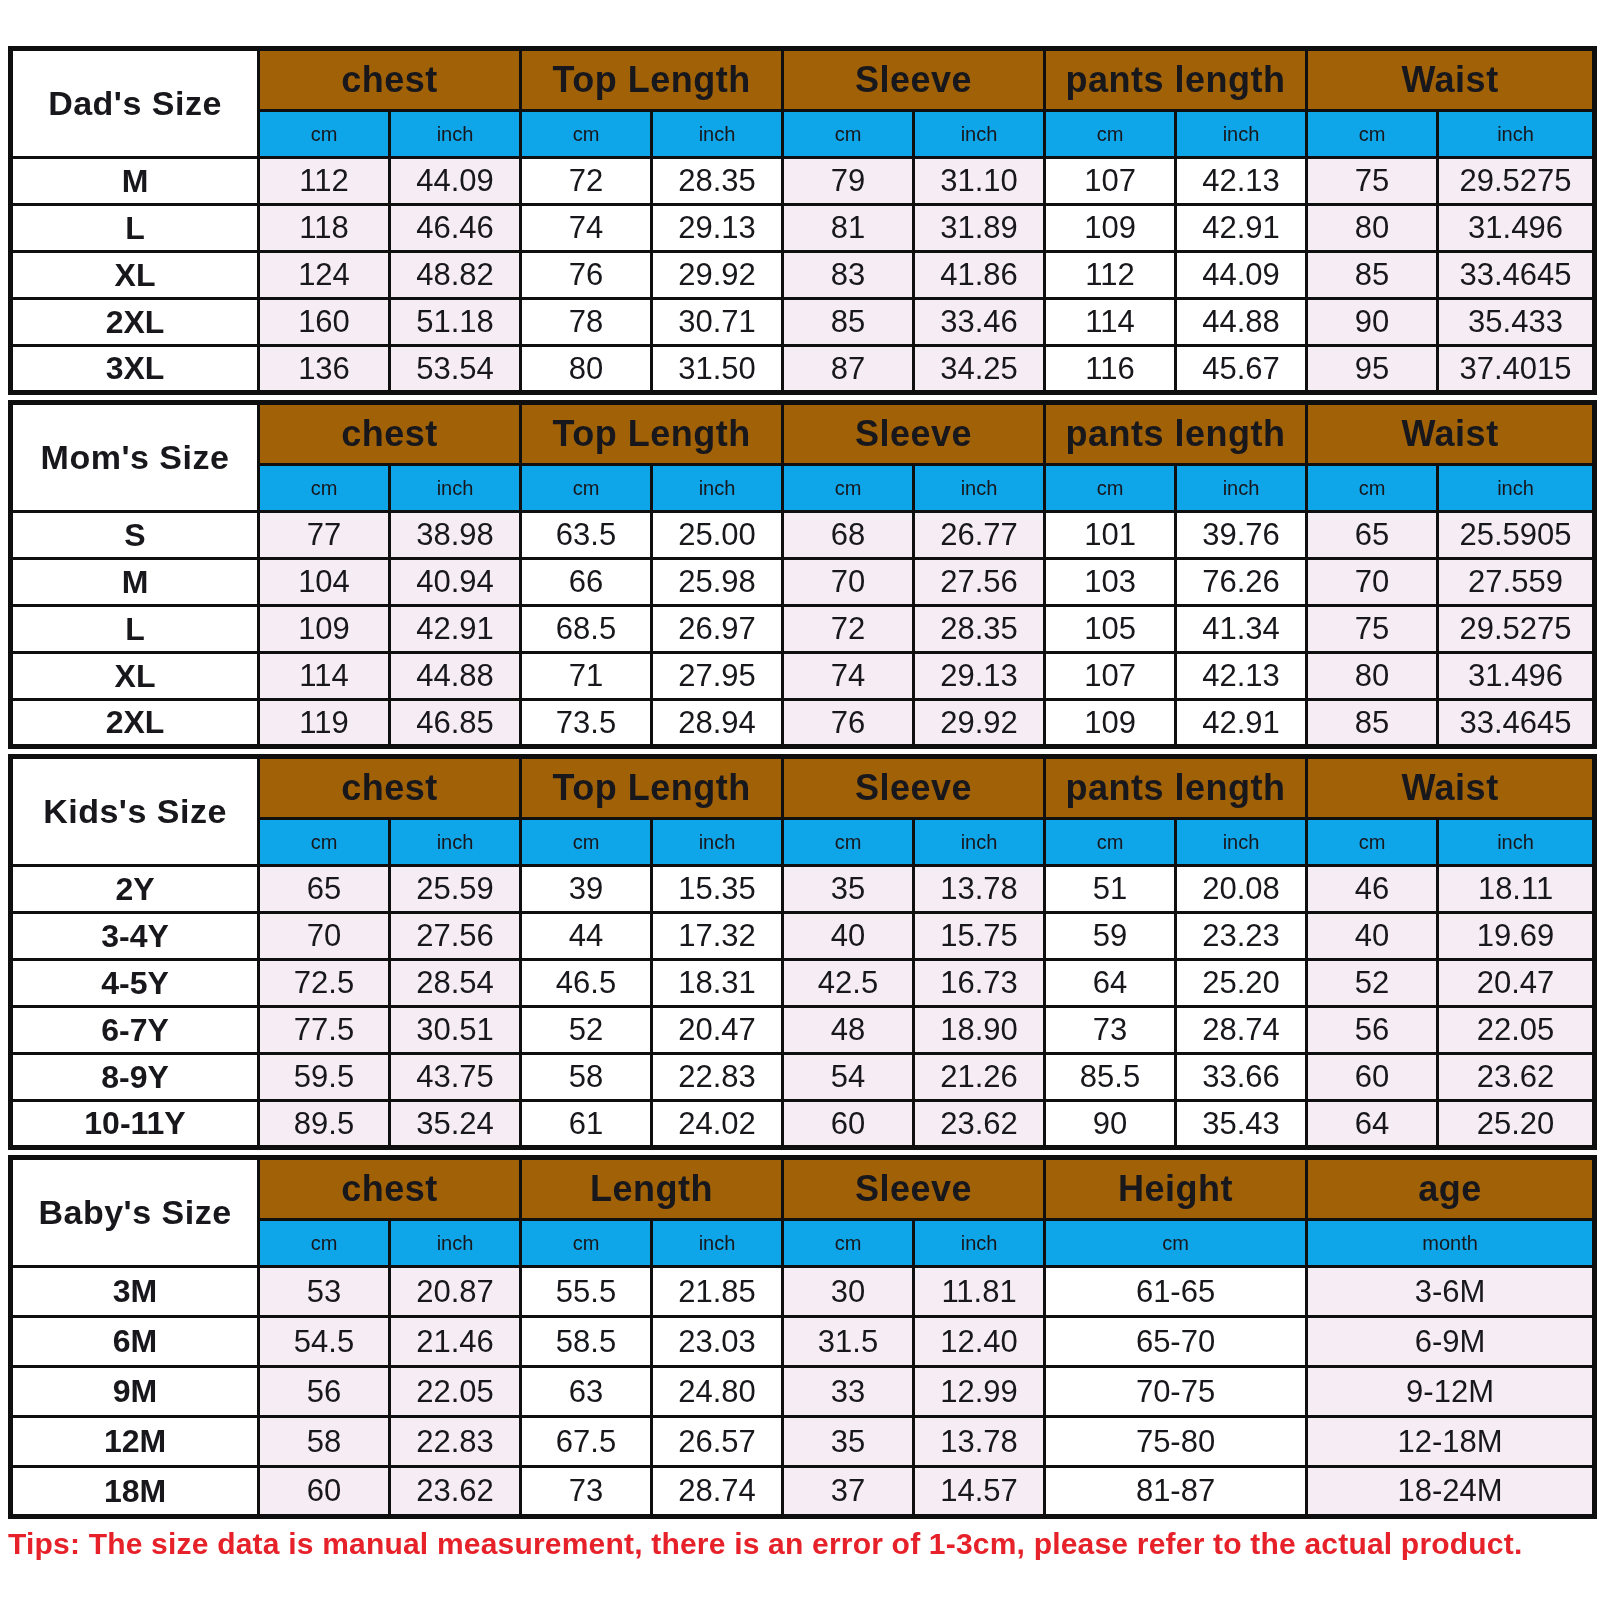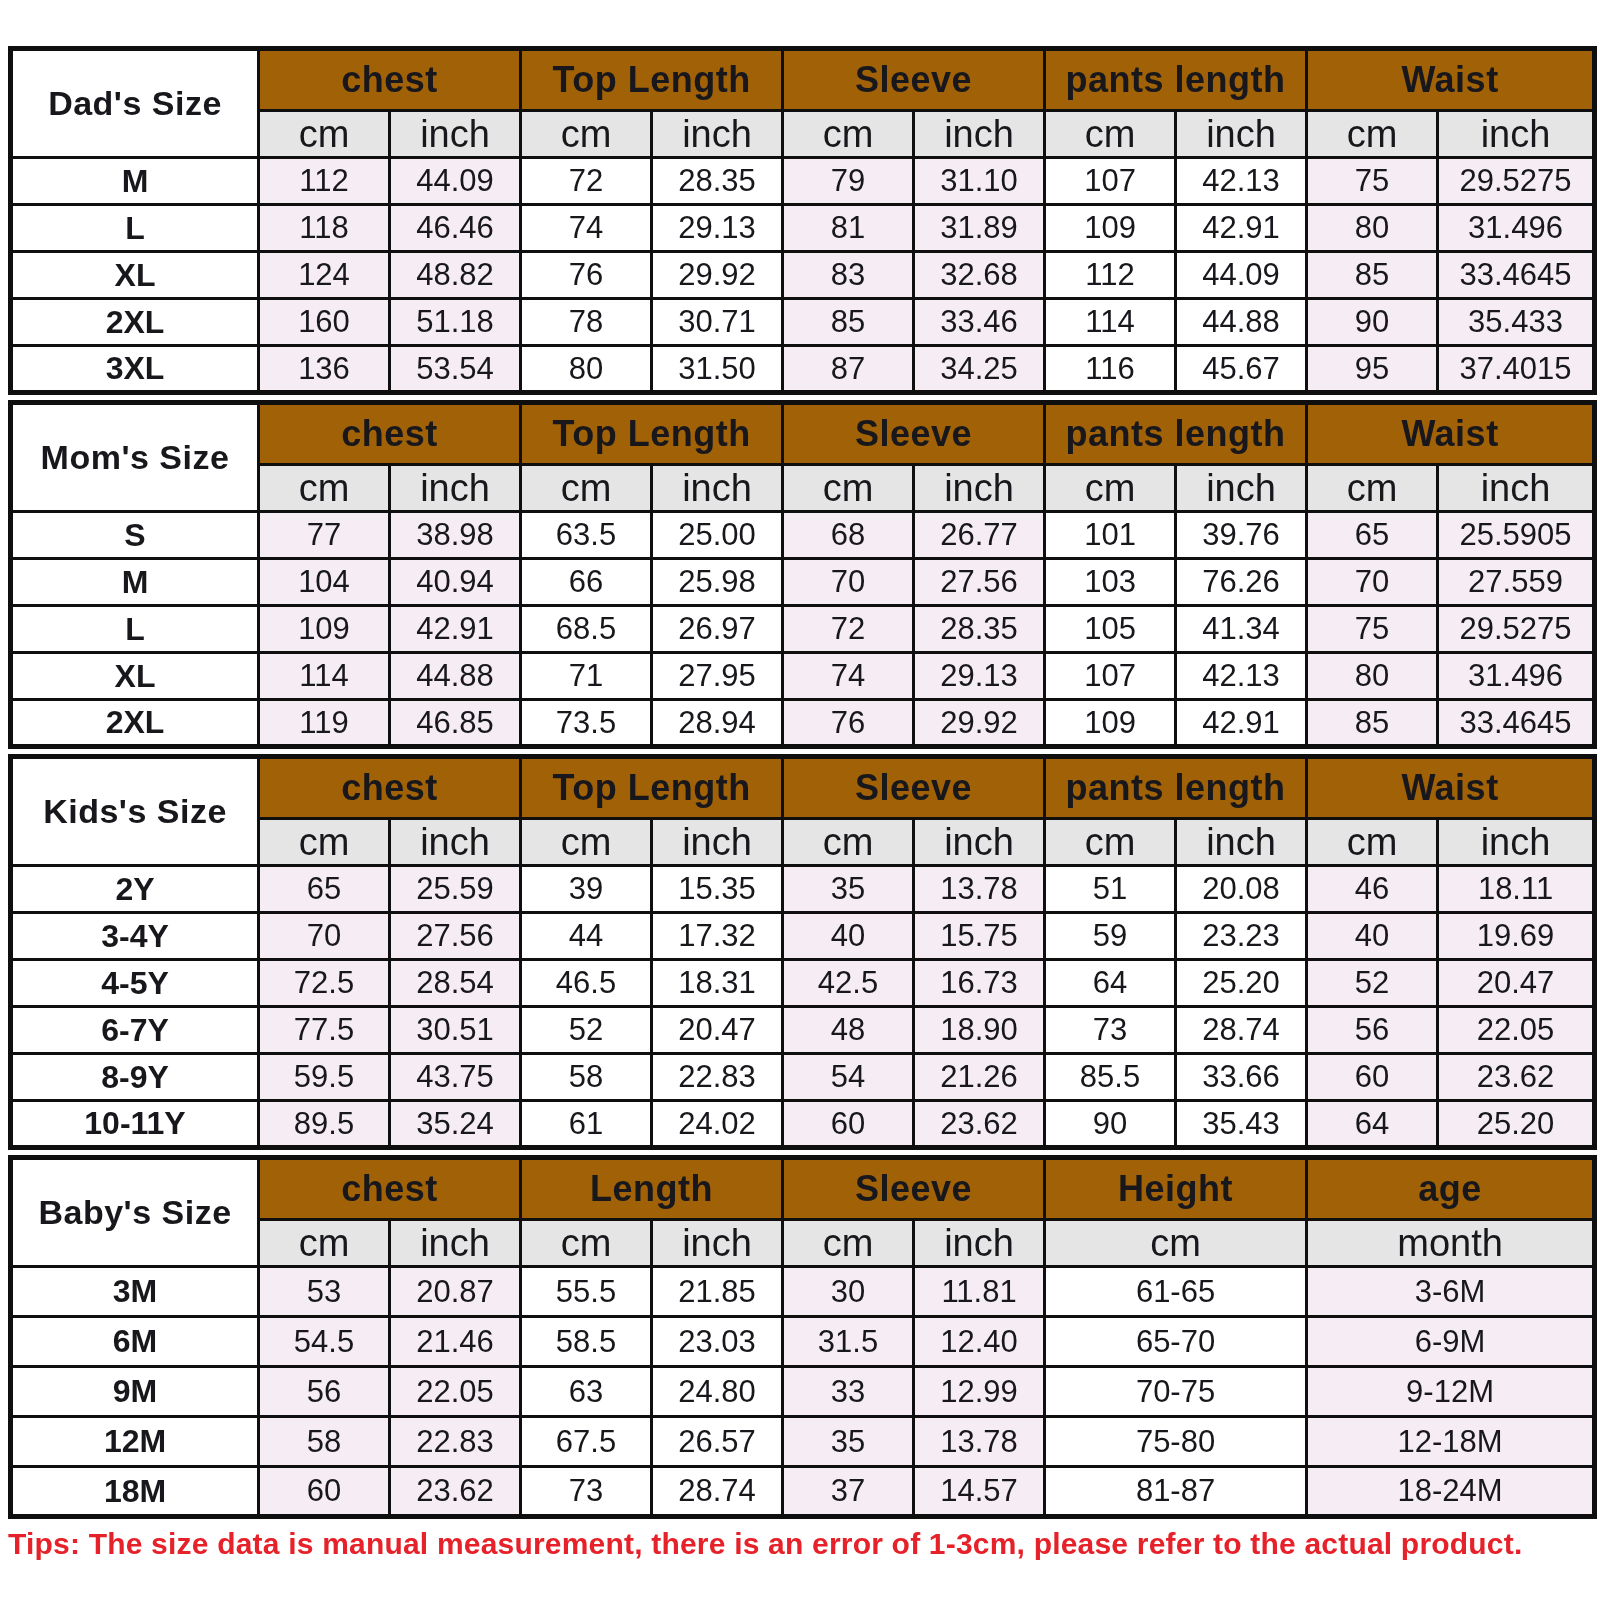--- a/index.html
+++ b/index.html
@@ -45,23 +45,23 @@
     letter-spacing: 0.5px;
   }
   th.t-group {
     font-size: 36px;
     font-weight: bold;
     background: #a16207;
     height: 58px;
     letter-spacing: 0.5px;
   }
   th.t-unit {
-    font-size: 38px;
+    font-size: 20px;
     font-weight: normal;
-    background: #e5e5e5;
+    background: #0ea5e9;
     height: 44px;
   }
   th.t-size {
     font-size: 32px;
     font-weight: bold;
     background: #ffffff;
   }
   tbody tr { height: 47px; }
   table.baby tbody tr { height: 50px; }
   td.val {
@@ -146,21 +146,21 @@
             <td class="val hl" colspan="1">80</td>
             <td class="val hl" colspan="1">31.496</td>
           </tr>
           <tr>
             <th class="t-size">XL</th>
             <td class="val hl" colspan="1">124</td>
             <td class="val hl" colspan="1">48.82</td>
             <td class="val" colspan="1">76</td>
             <td class="val" colspan="1">29.92</td>
             <td class="val hl" colspan="1">83</td>
-            <td class="val hl" colspan="1">32.68</td>
+            <td class="val hl" colspan="1">41.86</td>
             <td class="val" colspan="1">112</td>
             <td class="val" colspan="1">44.09</td>
             <td class="val hl" colspan="1">85</td>
             <td class="val hl" colspan="1">33.4645</td>
           </tr>
           <tr>
             <th class="t-size">2XL</th>
             <td class="val hl" colspan="1">160</td>
             <td class="val hl" colspan="1">51.18</td>
             <td class="val" colspan="1">78</td>

